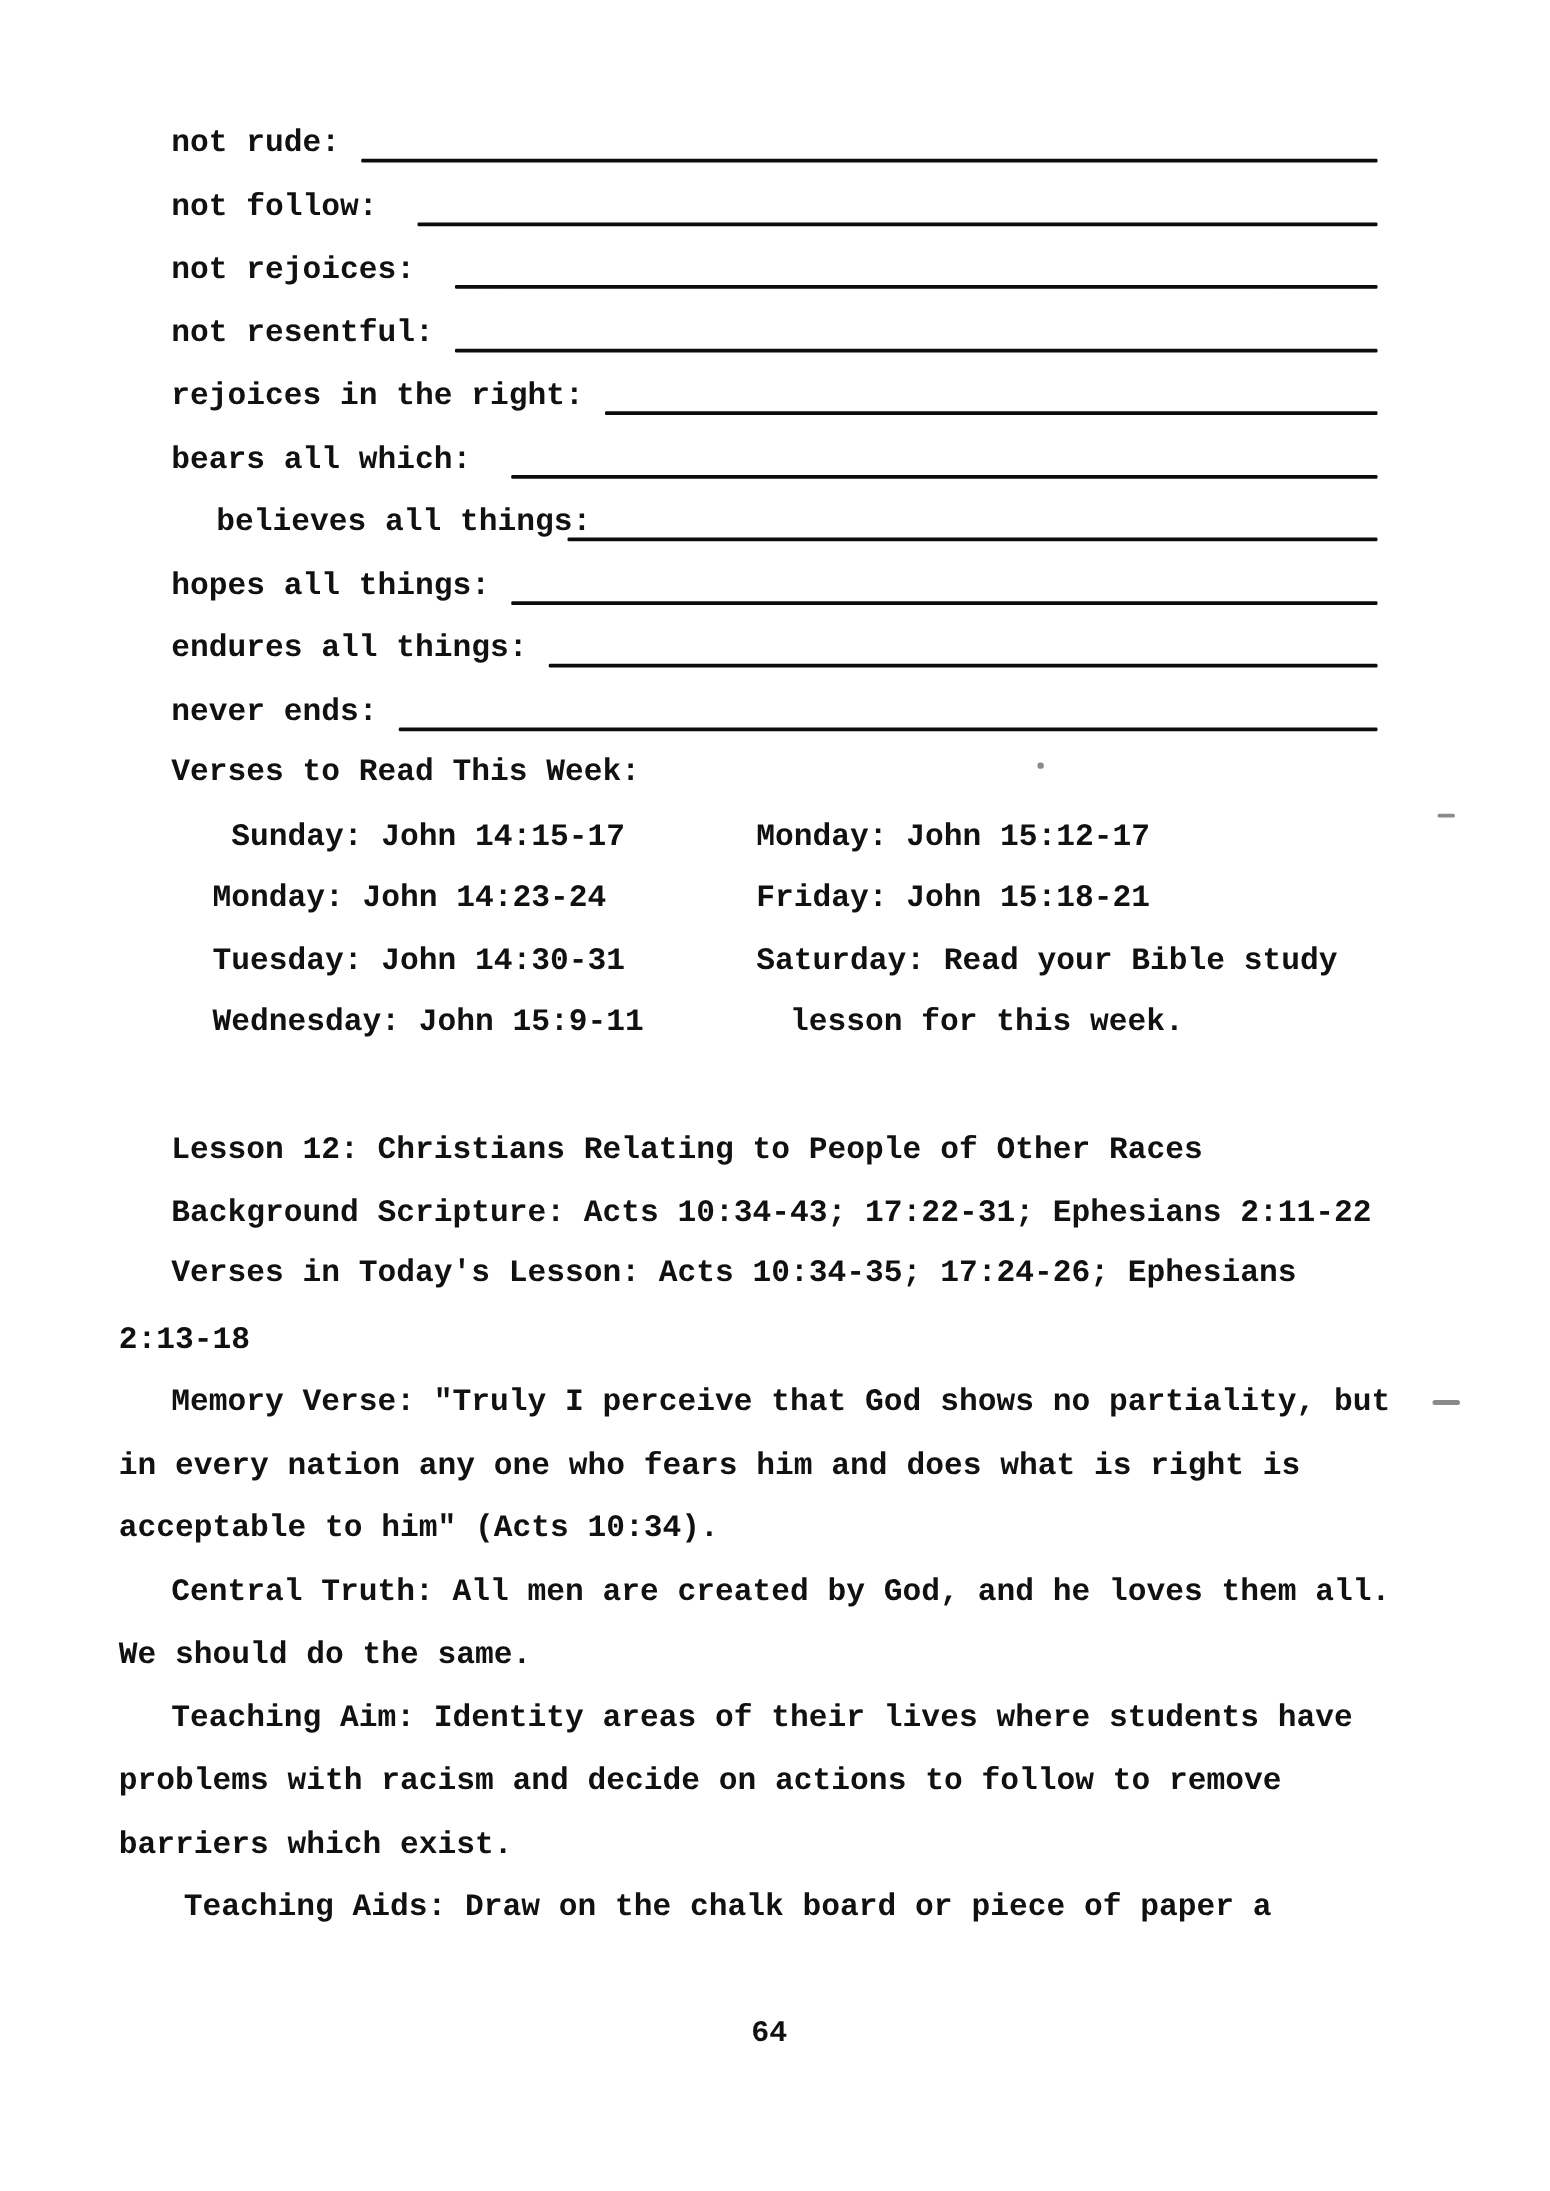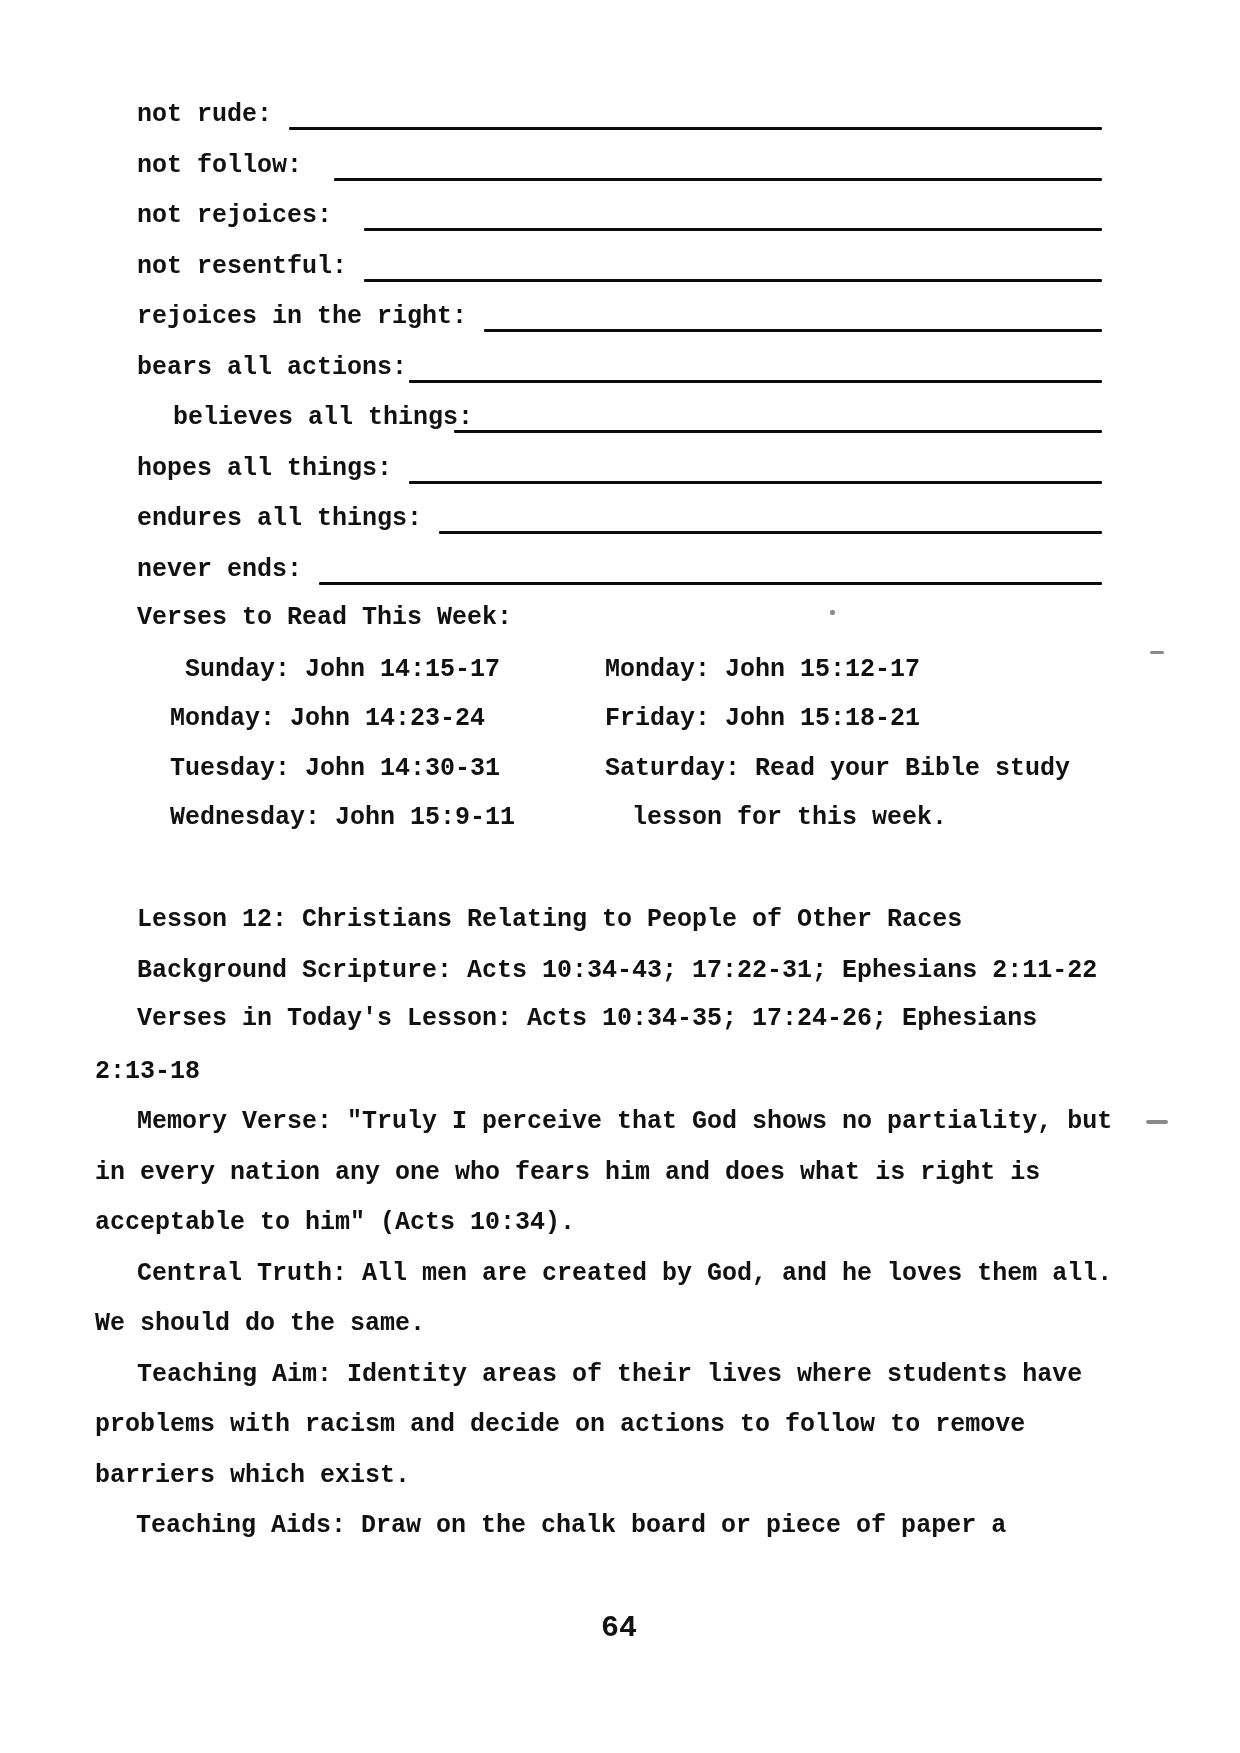--- a/index.html
+++ b/index.html
@@ -25,21 +25,21 @@
     letter-spacing: 0px;
   }
   .blank-line {
     position: absolute;
     height: 3px;
     background: #0c0c0c;
     border-radius: 1px;
   }
   .pageno {
     position: absolute;
-    font-size: 30px;
+    font-size: 24px;
     line-height: 30px;
   }
   .speck {
     position: absolute;
     background: #8a8a8a;
     border-radius: 2px;
   }
 </style>
 </head>
 <body>
@@ -56,21 +56,21 @@
 <div class="tline" style="left: 137px; top: 99px;">not rude:</div>
     <div class="blank-line" style="left: 289px; top: 127px; width: 813px;"></div>
     <div class="tline" style="left: 137px; top: 150px;">not follow:</div>
     <div class="blank-line" style="left: 334px; top: 178px; width: 768px;"></div>
     <div class="tline" style="left: 137px; top: 200px;">not rejoices:</div>
     <div class="blank-line" style="left: 364px; top: 228px; width: 738px;"></div>
     <div class="tline" style="left: 137px; top: 251px;">not resentful:</div>
     <div class="blank-line" style="left: 364px; top: 279px; width: 738px;"></div>
     <div class="tline" style="left: 137px; top: 301px;">rejoices in the right:</div>
     <div class="blank-line" style="left: 484px; top: 329px; width: 618px;"></div>
-    <div class="tline" style="left: 137px; top: 352px;">bears all actions:</div>
+    <div class="tline" style="left: 137px; top: 352px;">bears all which:</div>
     <div class="blank-line" style="left: 409px; top: 380px; width: 693px;"></div>
     <div class="tline" style="left: 137px; top: 402px; margin-left: 36px;">believes all things:</div>
     <div class="blank-line" style="left: 454px; top: 430px; width: 648px;"></div>
     <div class="tline" style="left: 137px; top: 453px;">hopes all things:</div>
     <div class="blank-line" style="left: 409px; top: 481px; width: 693px;"></div>
     <div class="tline" style="left: 137px; top: 503px;">endures all things:</div>
     <div class="blank-line" style="left: 439px; top: 531px; width: 663px;"></div>
     <div class="tline" style="left: 137px; top: 554px;">never ends:</div>
     <div class="blank-line" style="left: 319px; top: 582px; width: 783px;"></div>
     <div class="tline" style="left: 185px; top: 654px; text-align: center;">Sunday: John 14:15-17</div>
@@ -86,14 +86,14 @@
     <div class="tline" style="left: 137px; top: 1003px;">Verses in Today's Lesson: Acts 10:34-35; 17:24-26; Ephesians</div>
     <div class="tline" style="left: 95px; top: 1056px;">2:13-18</div>
     <div class="tline" style="left: 137px; top: 1106px;">Memory Verse: "Truly I perceive that God shows no partiality, but</div>
     <div class="tline" style="left: 95px; top: 1157px;">in every nation any one who fears him and does what is right is</div>
     <div class="tline" style="left: 95px; top: 1207px;">acceptable to him" (Acts 10:34).</div>
     <div class="tline" style="left: 137px; top: 1258px;">Central Truth: All men are created by God, and he loves them all.</div>
     <div class="tline" style="left: 137px; top: 1359px;">Teaching Aim: Identity areas of their lives where students have</div>
     <div class="tline" style="left: 95px; top: 1308px;">We should do the same.</div>
     <div class="tline" style="left: 95px; top: 1409px;">problems with racism and decide on actions to follow to remove</div>
     <div class="tline" style="left: 95px; top: 1460px;">barriers which exist.</div>
-    <div class="tline" style="left: 136px; top: 1510px; text-align: right;">Teaching Aids: Draw on the chalk board or piece of paper a</div>
+    <div class="tline" style="left: 147px; top: 1510px; text-align: right;">Teaching Aids: Draw on the chalk board or piece of paper a</div>
   </div>
 
 </body></html>

